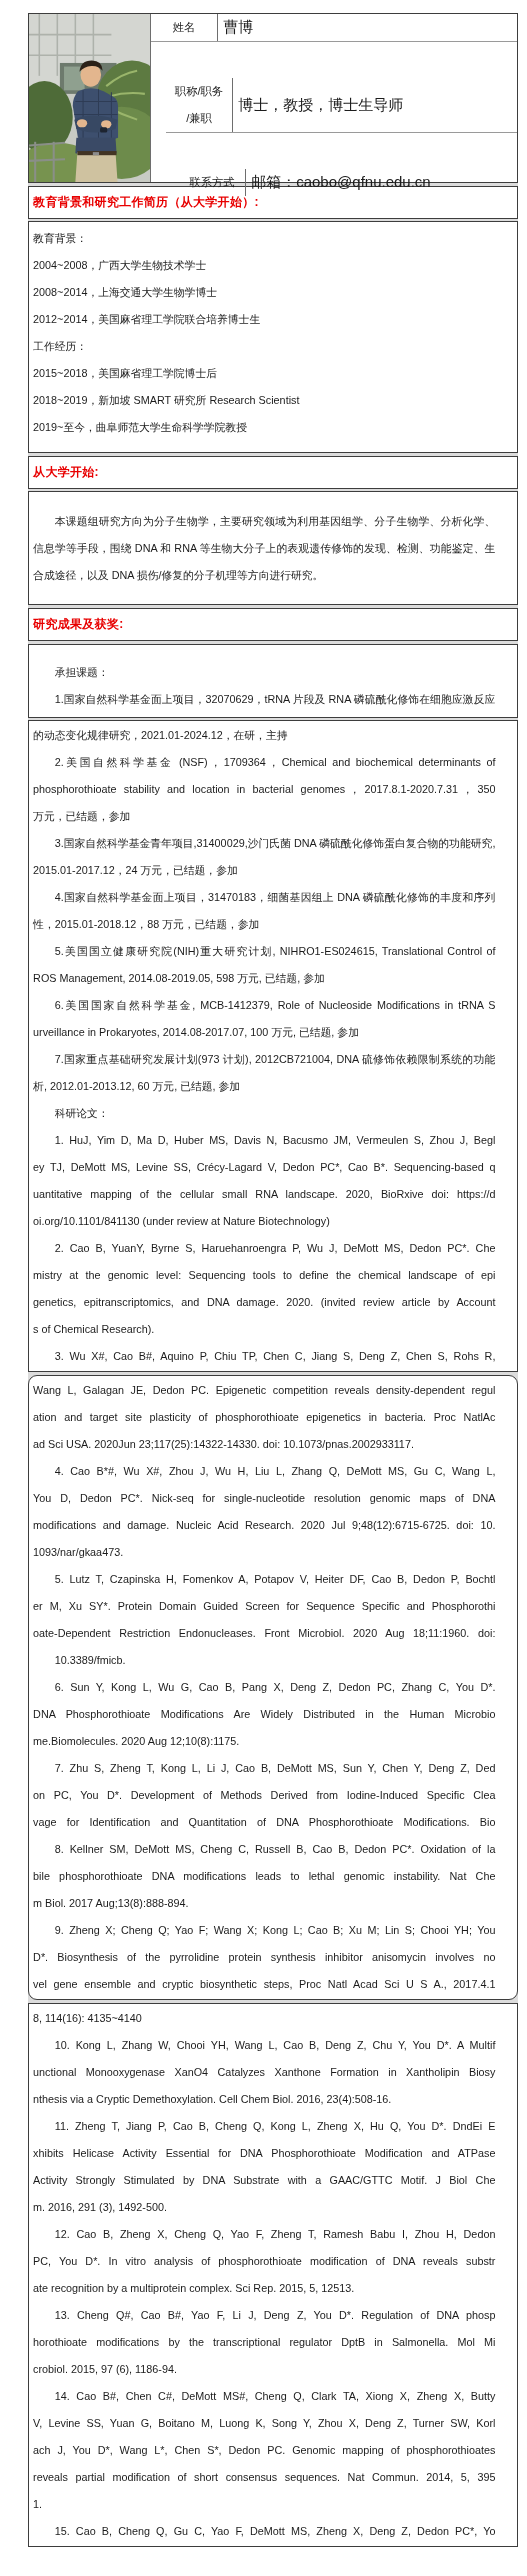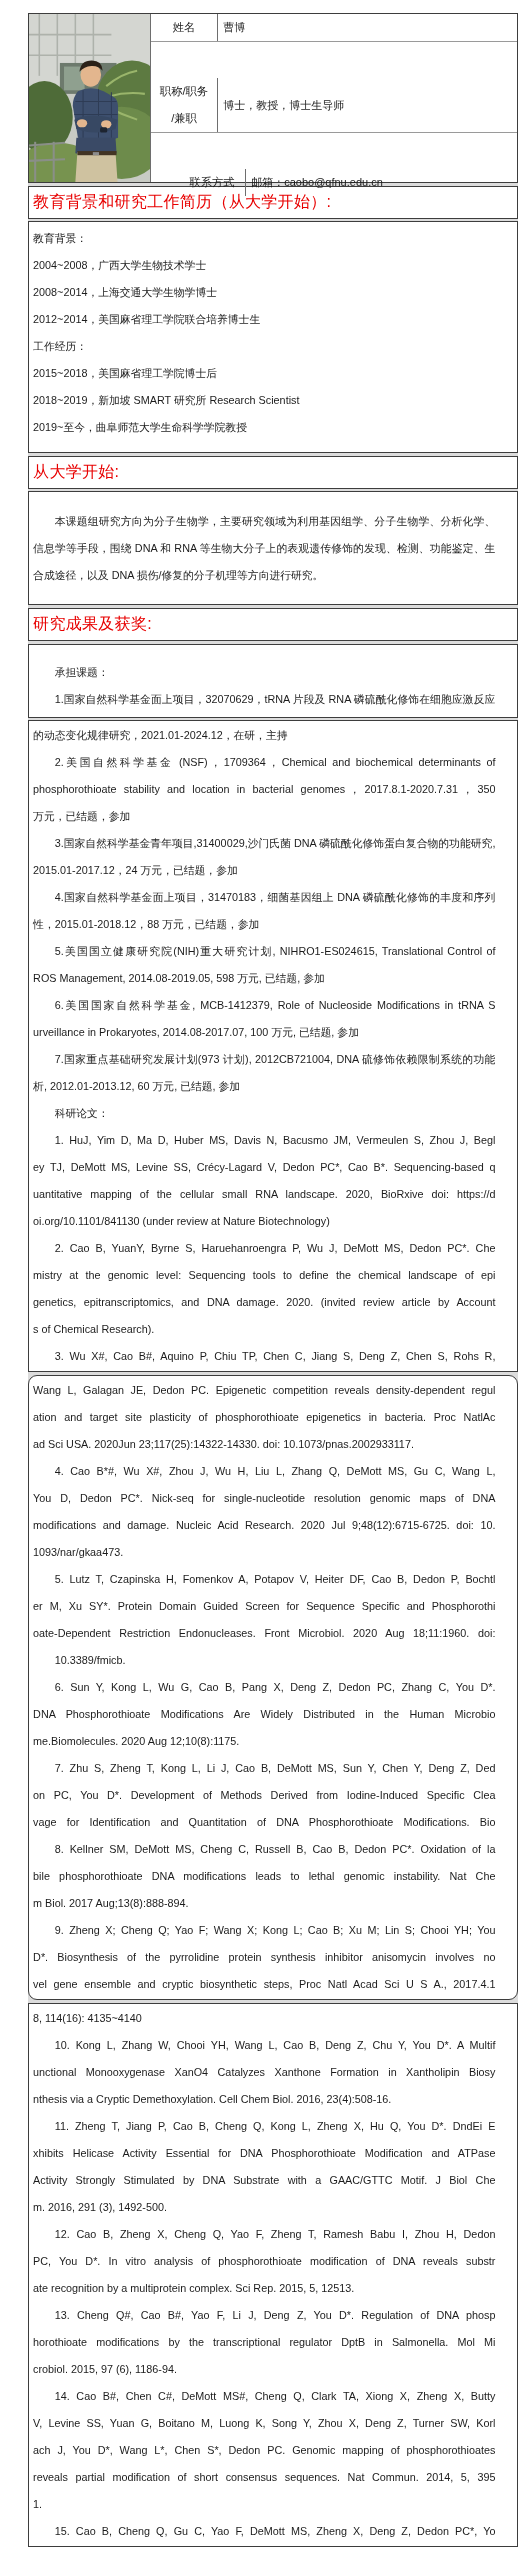--- a/index.html
+++ b/index.html
@@ -9,26 +9,26 @@
   .box{box-sizing:border-box;width:490px;background:#ffffff;border:1px solid #3d3d3d;}
   .box + .box{margin-top:2.6px;}
   
   .profile-box{height:170px;display:flex;padding:0;}
   .photo-cell{width:121px;border-right:1px solid #6e6e6e;overflow:hidden;}
   .photo-cell svg{display:block;width:100%;height:100%;}
   .info-col{flex:1;display:flex;flex-direction:column;gap:36px;}
   .info-row{display:flex;border-bottom:1px solid #9a9a9a;}
   .info-row:last-child{border-bottom:none;flex:1;padding-left:28px;}
   .row-name{height:41px;}
-  .row-title{height:75px;}
+  .row-title{height:75px;margin-left:15px;}
   .label-cell{width:66px;border-right:1px solid #6e6e6e;display:flex;flex-direction:column;align-items:center;justify-content:center;font-size:11.3px;color:#1c1c1c;text-align:center;line-height:27px;}
-  .value-cell{flex:1;display:flex;align-items:center;padding-left:5.2px;font-size:11px;color:#1c1c1c;}
+  .value-cell{flex:1;display:flex;align-items:center;padding-left:5.2px;font-size:15px;color:#1c1c1c;}
   
   .red-box{height:33px;display:flex;align-items:center;}
-  .red-text{color:#e80000;font-weight:400;font-size:16px;padding-left:4.1px;letter-spacing:0.3px;}
+  .red-text{color:#e80000;font-weight:700;font-size:12px;padding-left:4.1px;letter-spacing:0.3px;}
   
   .body-box{padding:1px 0;}
   .line{font-size:10.8px;line-height:27px;max-height:27px;overflow:hidden;color:#1c1c1c;padding:0 21.6px 0 4.1px;text-align:left;}
   .line.fill{text-align:justify;text-align-last:justify;}
   .line.indent{text-indent:21.6px;}
 </style>
 </head>
 <body>
 
 <div class="page">

